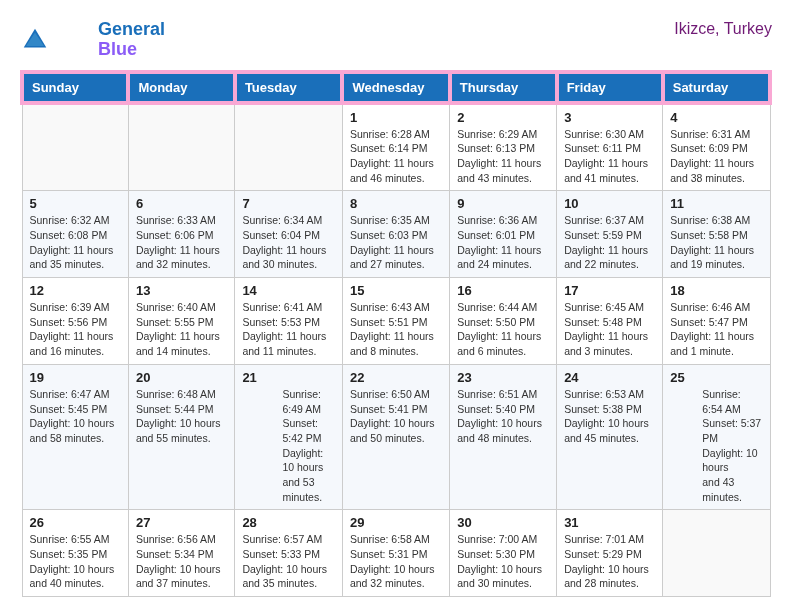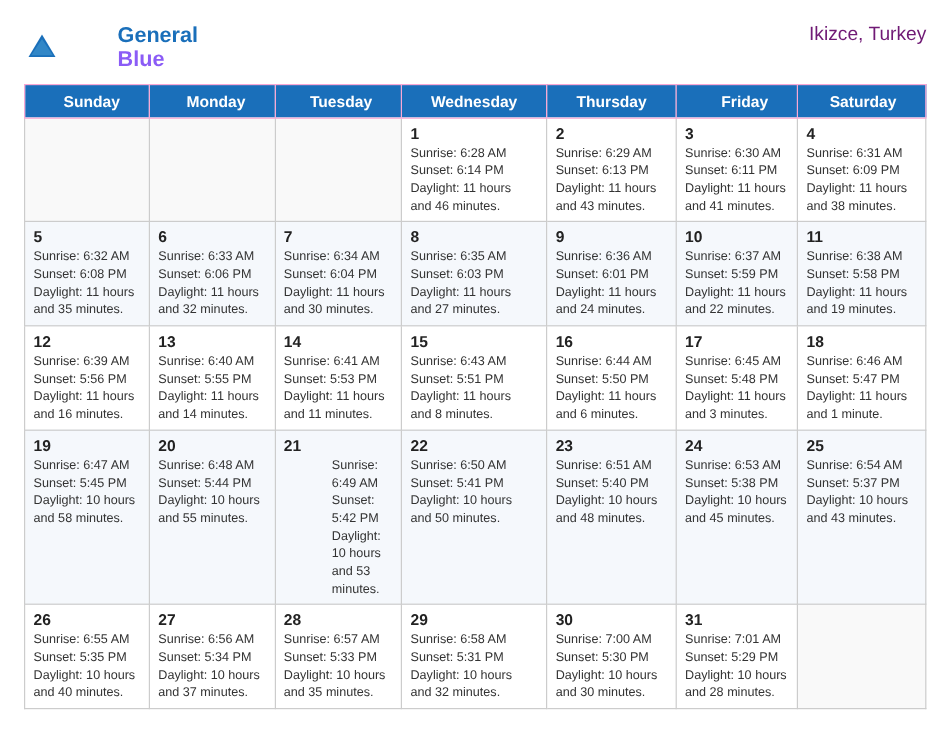--- a/index.html
+++ b/index.html
@@ -48,24 +48,24 @@
       color: #701a75;
     }
     .calendar {
       width: 100%;
       border-collapse: collapse;
       border: 1px solid #ccc;
     }
     .calendar th {
       background: #1a6fba;
       color: #fff;
-      text-align: right;
-      padding: 6px 24px;
+      text-align: left;
+      padding: 6px 8px;
       font-size: 13px;
-      border: 1px solid #f9a8d4;
+      border: 4px solid #f9a8d4;
     }
     .calendar td {
       width: 108px;
       vertical-align: top;
       padding: 5px 7px;
       border: 1px solid #ccc;
       background: #fff;
       height: 80px;
     }
     .calendar tr:nth-child(even) td {
@@ -292,21 +292,21 @@
         </td>
         <td>
           <span class="day-num">24</span>
           <div class="day-info" style="white-space: pre-line;">Sunrise: 6:53 AM
 Sunset: 5:38 PM
 Daylight: 10 hours
 and 45 minutes.</div>
         </td>
         <td>
           <span class="day-num">25</span>
-          <div class="day-info" style="white-space: pre-line;">Sunrise: 6:54 AM
+          <div class="day-info" style="white-space: pre-line; margin-left: 32px;">Sunrise: 6:54 AM
 Sunset: 5:37 PM
 Daylight: 10 hours
 and 43 minutes.</div>
         </td>
       </tr>
       <tr>
         <td>
           <span class="day-num">26</span>
           <div class="day-info" style="white-space: pre-line;">Sunrise: 6:55 AM
 Sunset: 5:35 PM

